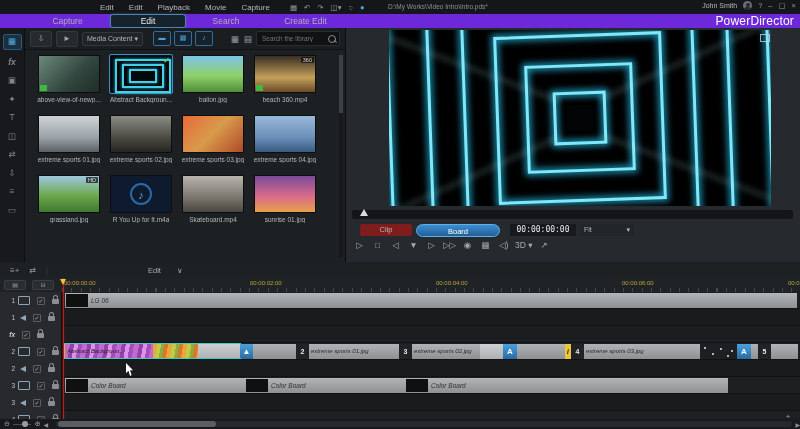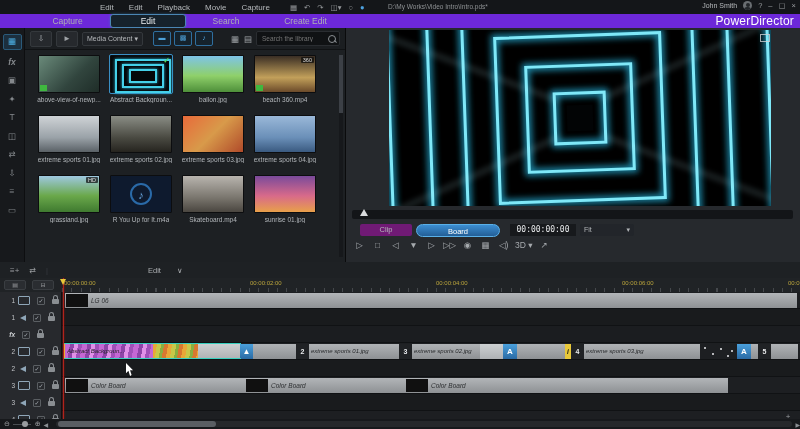--- a/index.html
+++ b/index.html
@@ -52,21 +52,21 @@
   .music-circle{position:absolute;left:50%;top:50%;width:22px;height:22px;margin:-11px 0 0 -11px;border:2px solid #2a6aa8;border-radius:50%;color:#6aa8e0;font-size:11px;text-align:center;line-height:20px;box-sizing:border-box;}
   #lib-scroll{position:absolute;right:2px;top:27px;width:4px;height:202px;background:#16181b;}
   #lib-scroll-thumb{width:4px;height:58px;background:#3c4046;}
   
   #preview{position:absolute;left:345px;top:28px;width:455px;height:234px;background:#26292d;border-left:1px solid #0a0b0c;box-sizing:border-box;}
   #video{position:absolute;left:43px;top:2px;width:382px;height:176px;background:#000;}
   #undock-icon{position:absolute;right:30px;top:6px;width:8px;height:6px;border:1px solid #cfd2d5;opacity:.8;}
   #seekrow{position:absolute;left:6px;top:182px;width:441px;height:9px;background:#131518;border-radius:2px;}
   #seek-tri{position:absolute;left:8px;top:-1px;width:0;height:0;border-left:4px solid transparent;border-right:4px solid transparent;border-bottom:7px solid #d8dadc;}
   #ctrlrow{position:absolute;left:14px;top:195px;height:14px;display:flex;gap:4px;align-items:center;}
-  #clip-btn{width:52px;height:12px;background:#701a75;color:#b4b7ba;font-size:7.5px;text-align:center;line-height:12px;border-radius:2px;}
+  #clip-btn{width:52px;height:12px;background:#7f1d1d;color:#b4b7ba;font-size:7.5px;text-align:center;line-height:12px;border-radius:2px;}
   #movie-btn{width:84px;height:13px;background:linear-gradient(180deg,#3c8ed2,#235e96);border-radius:7px;color:#fff;font-size:7.5px;text-align:center;line-height:13px;border:1px solid #5ab0e8;box-sizing:border-box;}
   #timecode{width:66px;font-family:"DejaVu Sans Mono",monospace;font-size:8px;color:#e8eaec;background:#17191c;text-align:center;height:12px;line-height:12px;margin-left:6px;}
   #fit-dd{width:54px;height:12px;background:#22252a;font-size:7px;color:#b0b3b6;display:flex;justify-content:space-between;padding:0 4px;line-height:12px;box-sizing:border-box;border-radius:2px;}
   #transport{position:absolute;left:7px;top:211px;display:flex;gap:5px;align-items:center;}
   .tp-btn{min-width:13px;height:13px;color:#a6aaae;font-size:8.5px;text-align:center;line-height:13px;white-space:nowrap;}
   
   #timeline{position:absolute;left:0;top:262px;width:800px;height:167px;background:#1a1c1f;}
   #tl-toolbar{position:absolute;top:0;left:0;height:16px;width:800px;background:#1e2124;border-bottom:1px solid #0d0e10;display:flex;align-items:center;font-size:7.5px;color:#aaadb0;}
   .tlt-icon{margin-left:10px;color:#9a9da0;font-size:8px;}
   .tlt-sep{margin-left:10px;color:#3a3d41;}

